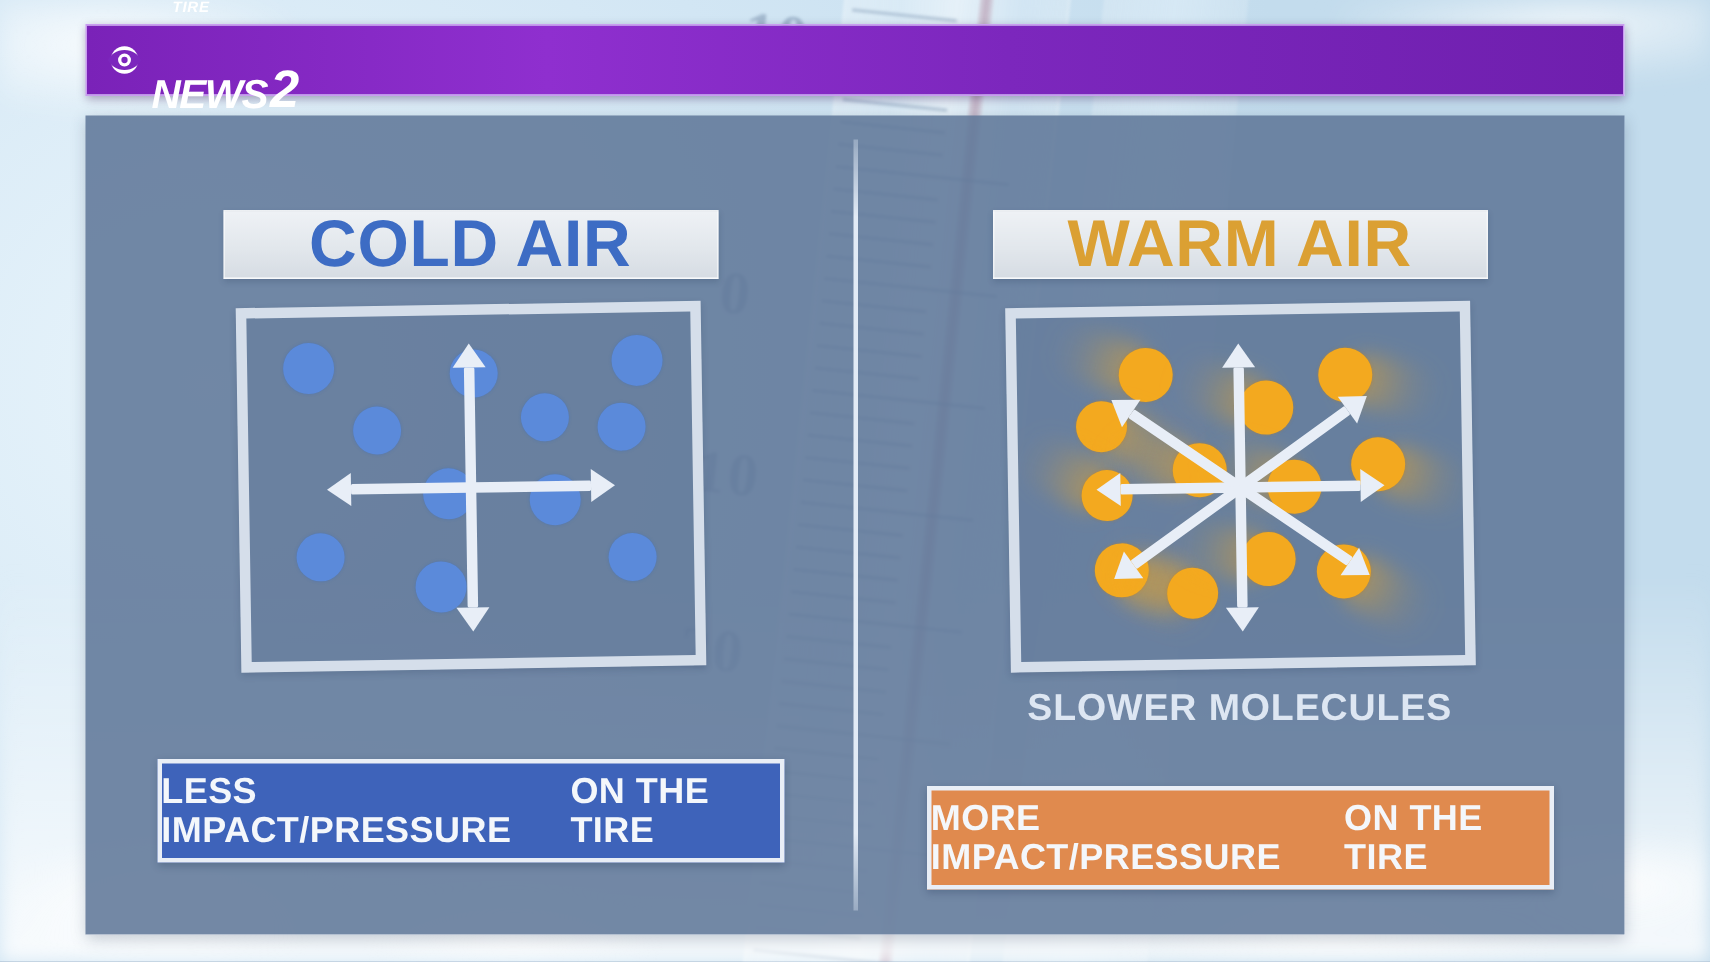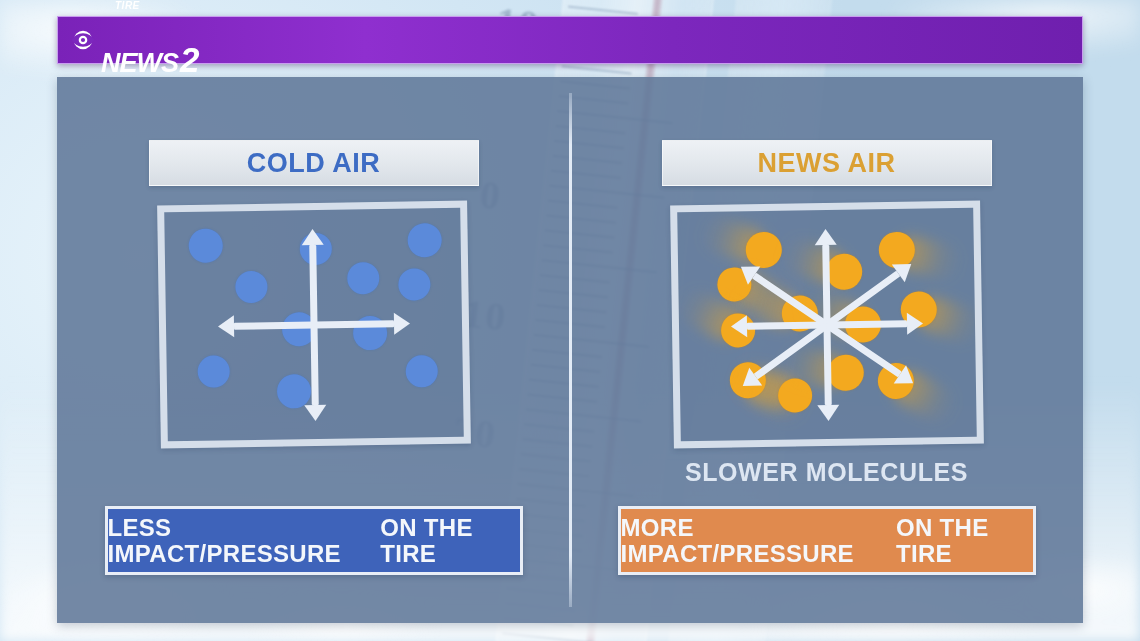--- a/index.html
+++ b/index.html
@@ -122,21 +122,21 @@
   
   .plate {
     position:absolute; top:63px; left:50%; transform:translateX(-50%);
     width:330px; height:46px;
     background:linear-gradient(180deg,#eef1f5 0%,#e2e7ec 55%,#d6dce3 100%);
     border:1px solid rgba(255,255,255,.55);
     display:flex; align-items:center; justify-content:center;
     box-shadow:0 2px 4px rgba(30,50,80,.2);
   }
   .plate span {
-    font-size:27px; font-weight:700; letter-spacing:.5px; line-height:1;
+    font-size:44px; font-weight:700; letter-spacing:.5px; line-height:1;
   }
   .plate.cold span { color:#3d6cc4; }
   .plate.warm span { color:#dba033; }
 
   
   .boxwrap {
     position:absolute; top:126px; left:50%; transform:translateX(-50%);
     width:310px; height:243px;
   }
   .mbox {
@@ -184,21 +184,21 @@
 
   
   .callout {
     position:absolute; top:429px; left:50%; transform:translateX(-50%);
     width:418px; height:69px;
     border:3px solid #e9eef6;
     display:flex; flex-direction:row; align-items:center; justify-content:center;
     box-shadow:0 2px 5px rgba(25,45,75,.25);
   }
   .callout.cold { background:#3e63ba; }
-  .callout.warm { background:#e08a4e; }
+  .callout.warm { background:#e08a4e;margin-top:18px; }
   .callout .line {
     color:#f4f7fb; font-size:24px; font-weight:700; letter-spacing:.3px; line-height:1.08;
   }
 </style>
 </head>
 <body>
 
 <div id="backdrop">
   <div class="bg-base"></div>
   <div class="bg-thermo">
@@ -319,21 +319,21 @@
       </div>
     </div>
     <div class="callout cold">
       <div class="line">LESS IMPACT/PRESSURE</div>
       <div class="line">ON THE TIRE</div>
     </div>
   </div>
 
   <div class="col right">
     <div class="plate warm">
-      <span>NEWS AIR</span>
+      <span>WARM AIR</span>
     </div>
     <div class="boxwrap">
       <div class="mbox">
         <div class="mfield" id="field-warm">
             <div class="trail" style="left: 85.84px; top: 21.93px; width: 66px; transform: rotate(200deg);"></div>
             <div class="mol warm" style="left: 85.84px; top: 38.93px; width: 36px; height: 36px;"></div>
             <div class="trail" style="left: 56.24px; top: 56.28px; width: 66px; transform: rotate(20deg);"></div>
             <div class="mol warm" style="left: 56.24px; top: 73.28px; width: 34px; height: 34px;"></div>
             <div class="trail" style="left: 165.76px; top: 44.83px; width: 66px; transform: rotate(200deg);"></div>
             <div class="mol warm" style="left: 165.76px; top: 61.83px; width: 36px; height: 36px;"></div>

